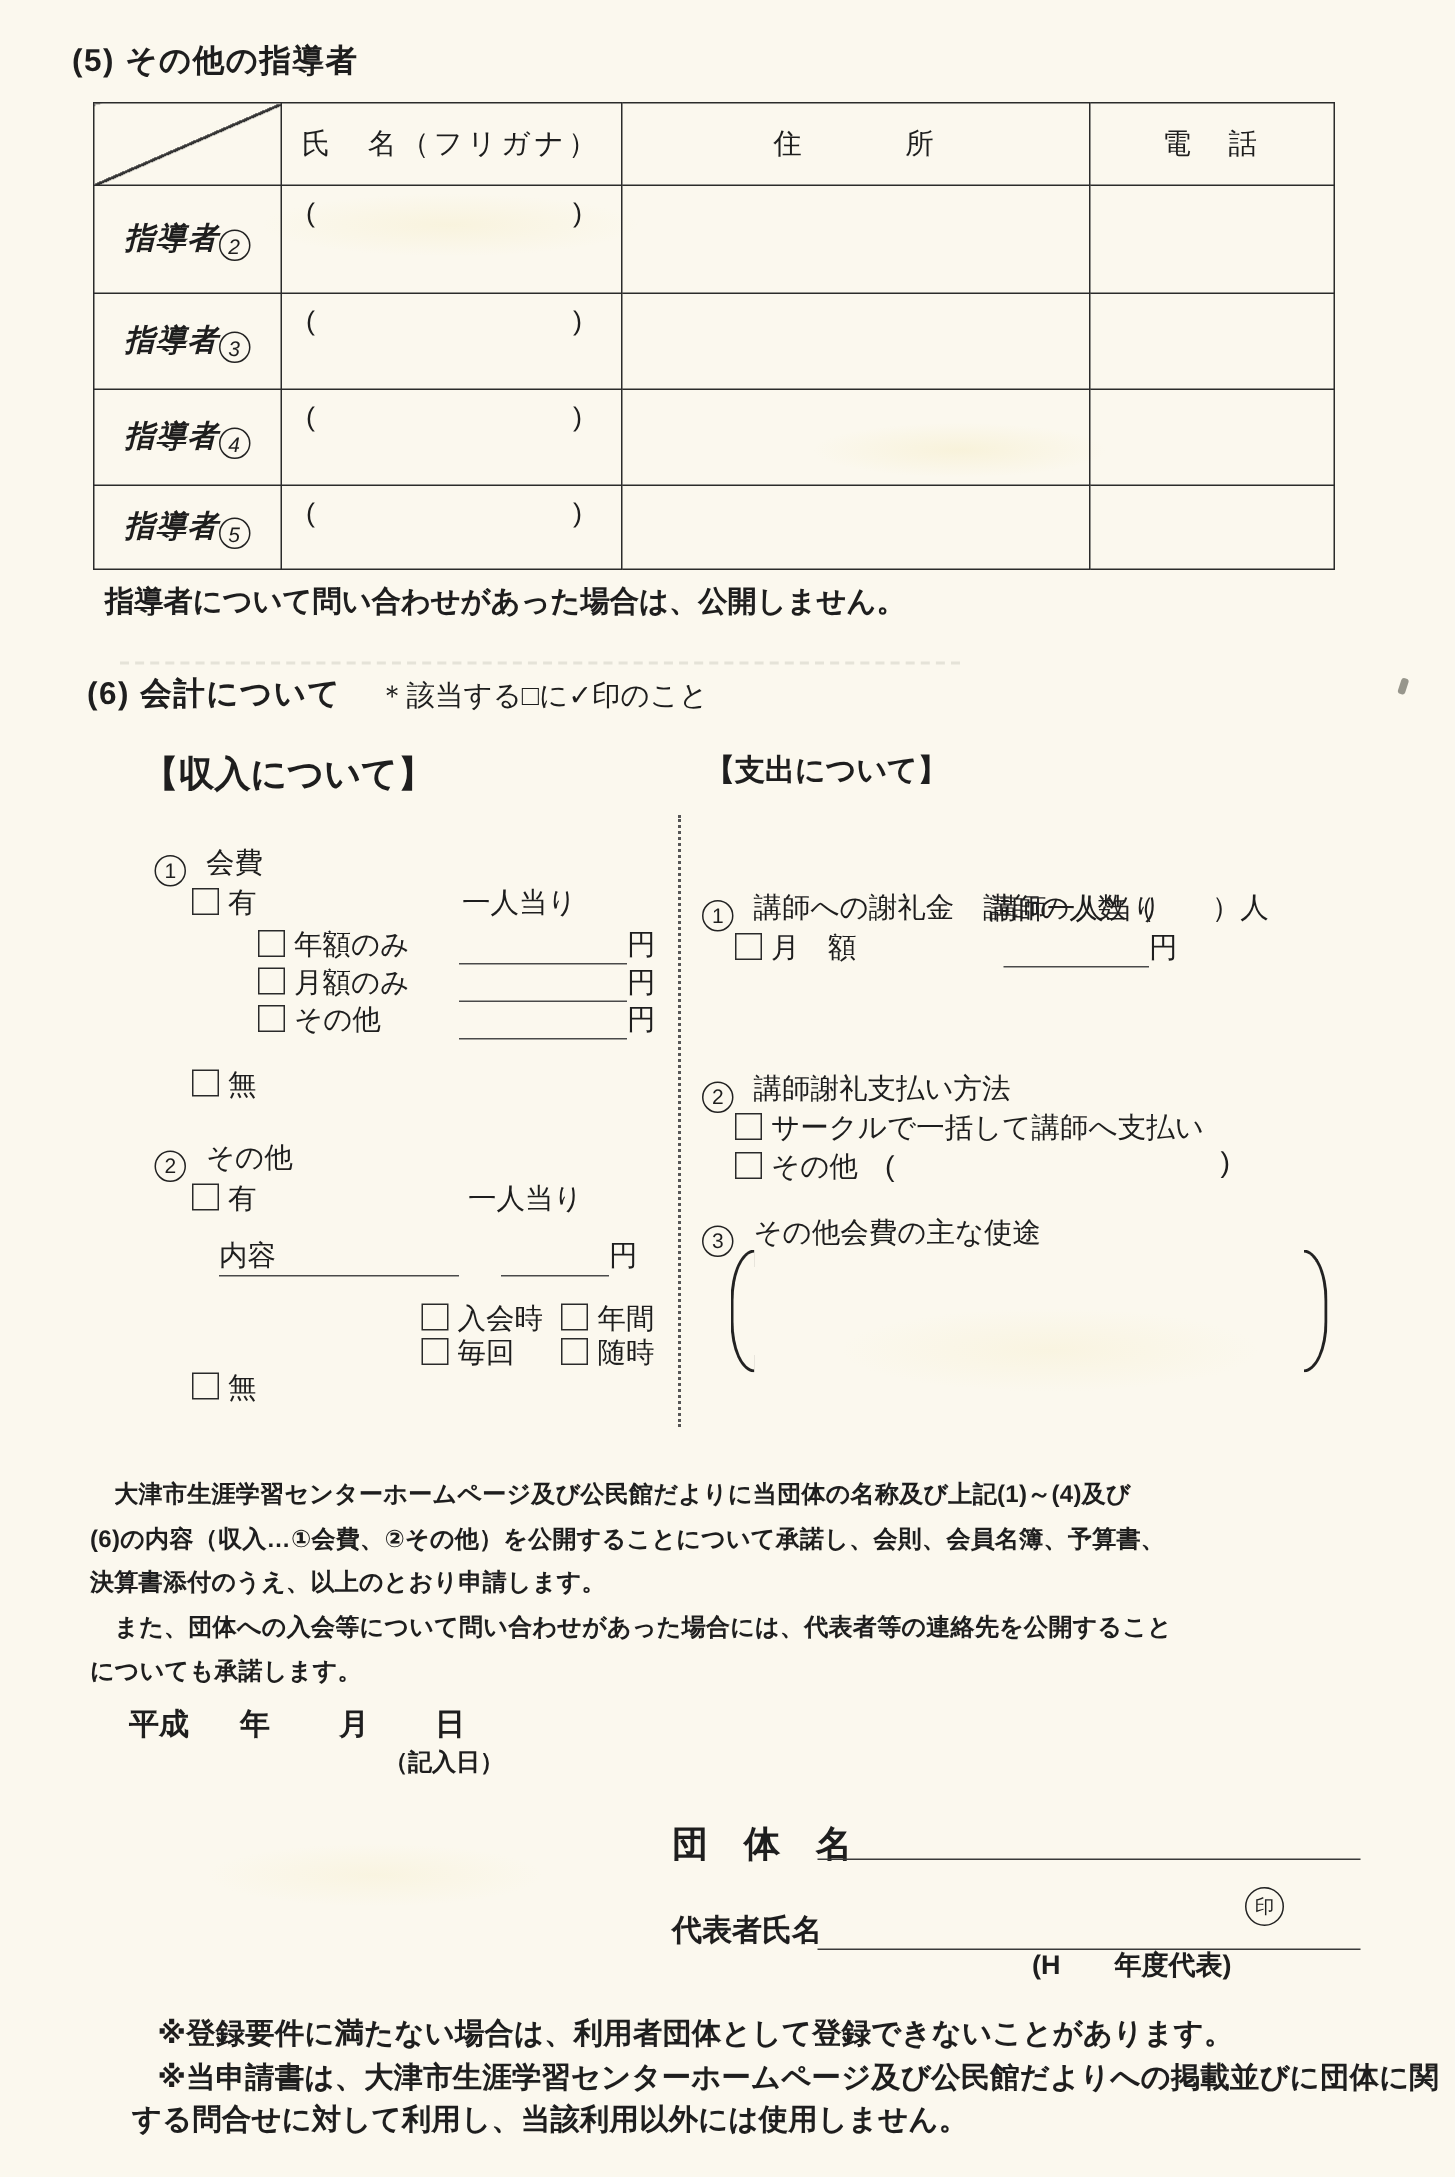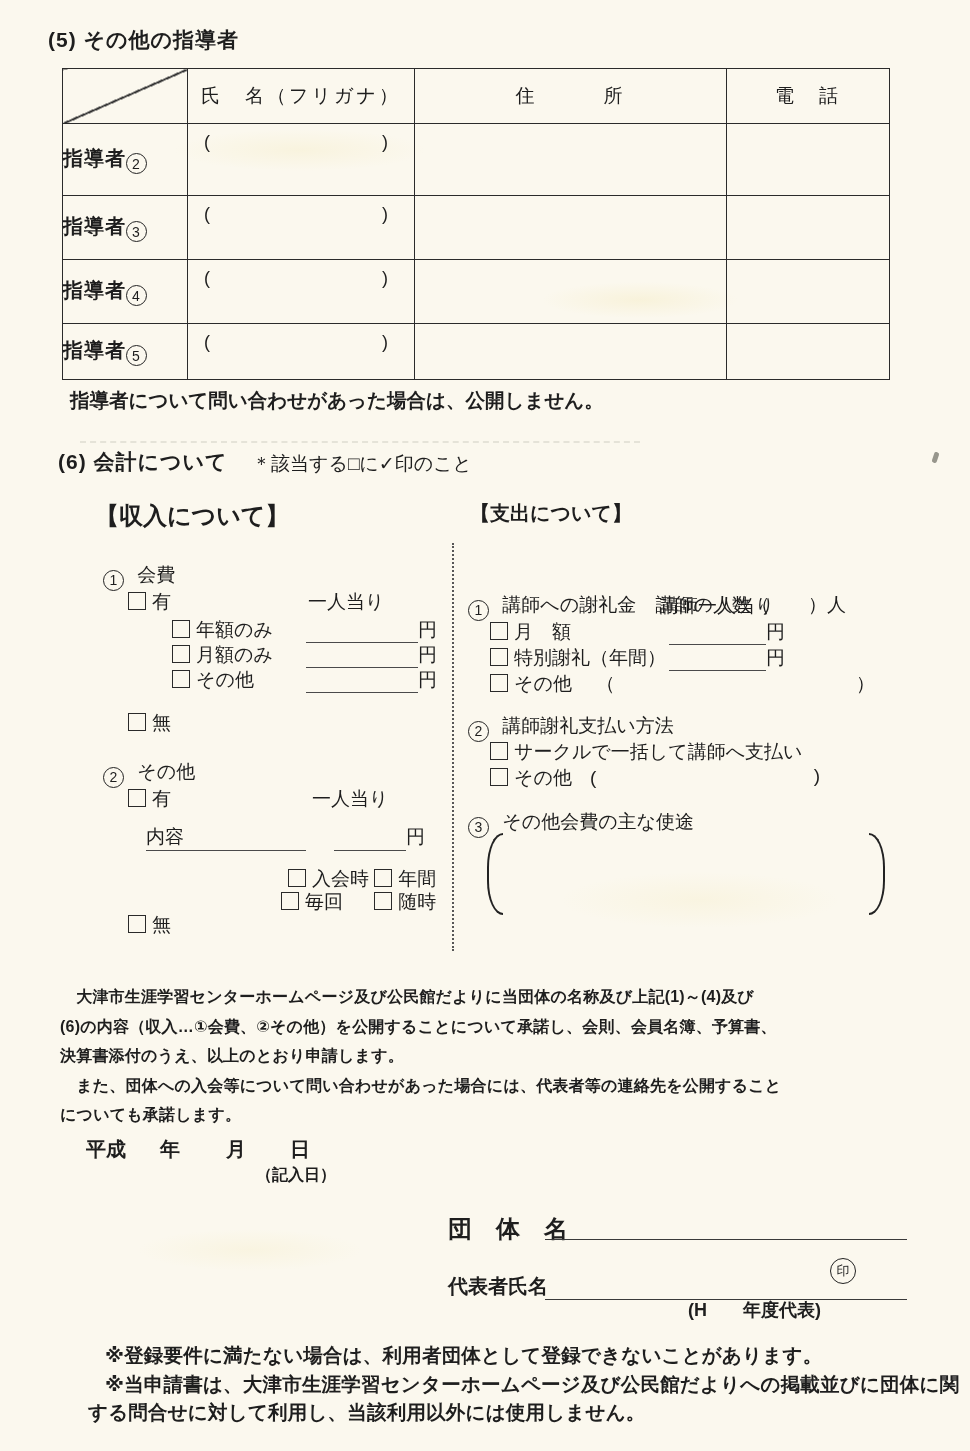--- a/index.html
+++ b/index.html
@@ -22,21 +22,21 @@
   .circ{display:inline-flex;align-items:center;justify-content:center;width:21px;height:21px;border:1.6px solid #222;border-radius:50%;font-size:14px;line-height:1;vertical-align:-4px;box-sizing:border-box;font-weight:normal;}
   .lab{display:inline-block;}
 
   
   .t5{border-collapse:collapse;position:absolute;left:62px;top:68px;table-layout:fixed;padding-left:14px;}
   .t5 th,.t5 td{border:1.5px solid #2b2b2b;padding:0;box-sizing:border-box;background:transparent;}
   .t5 thead th{height:55px;font-size:19px;font-weight:normal;letter-spacing:3px;text-align:center;}
   .t5 .diag{
     background-image:linear-gradient(to bottom right,transparent calc(50% - 1px),#333 calc(50% - 1px),#333 calc(50% + 1px),transparent calc(50% + 1px));
   }
-  .t5 .rowlab{font-size:20px;font-weight:bold;letter-spacing:1px;text-align:left;}
+  .t5 .rowlab{font-size:20px;font-weight:bold;letter-spacing:1px;text-align:center;font-style:italic;}
   .t5 .namecell{position:relative;vertical-align:top;}
   .po{position:absolute;left:16px;top:8px;font-size:18px;}
   .pc{position:absolute;right:26px;top:8px;font-size:18px;}
   .r1{height:72px;} .r2{height:64px;} .r3{height:64px;} .r4{height:56px;margin-left:30px;}
 
   .divider{border-left:2px dotted #565656;}
 
   .paren{width:16px;height:82px;box-sizing:border-box;position:absolute;top:0;}
   .paren-l{left:0;border:2.4px solid #222;border-right:none;border-radius:16px 0 0 16px / 34px 0 0 34px;}
   .paren-r{right:0;border:2.4px solid #222;border-left:none;border-radius:0 16px 16px 0 / 0 34px 34px 0;}
@@ -153,21 +153,21 @@
   </div>
   <div class="abs row" style="left:128px;top:786px;">
     <span class="cb"></span><span>有</span>
   </div>
   <div class="abs row" style="left:312px;top:786px;">一人当り</div>
 
   <div class="abs row" style="left:146px;top:824px;">
     <span style="border-bottom:1.6px solid #4a4a4a;padding-right:122px;display:inline-block;"><span>内容</span></span><span style="display:inline-block;width:28px;"></span><span class="fill" style="width:72px;"></span><span>円</span>
   </div>
 
-  <div class="abs row" style="left:281px;top:866px;text-align:right;">
+  <div class="abs row" style="left:281px;top:866px;">
     <span class="lab" style="width:88px;"><span class="cb"></span><span>入会時</span></span>
     <span class="lab"><span class="cb"></span><span>年間</span></span>
   </div>
   <div class="abs row" style="left:281px;top:889px;">
     <span class="lab" style="width:88px;"><span class="cb"></span><span>毎回</span></span>
     <span class="lab"><span class="cb"></span><span>随時</span></span>
   </div>
 
   <div class="abs row" style="left:128px;top:912px;">
     <span class="cb"></span><span>無</span>
@@ -175,26 +175,20 @@
 
   <div class="abs row" style="left:468px;top:592px;">
     <span class="circ">1</span>
     <span class="lab" style="margin-left:8px;">講師への謝礼金</span>
     <span class="lab" style="margin-left:14px;">講師の人数（　　）人</span>
   </div>
   <div class="abs row" style="left:660px;top:593px;">講師一人当り</div>
 
   <div class="abs row" style="left:490px;top:619px;">
     <span class="cb"></span><span class="lab" style="width:155px;">月　額</span><span class="fill" style="width:97px;"></span><span>円</span>
-  </div>
-  <div class="abs row" style="left:490px;top:645px;">
-    <span class="cb"></span><span class="lab" style="width:155px;">特別謝礼（年間）</span><span class="fill" style="width:97px;"></span><span>円</span>
-  </div>
-  <div class="abs row" style="left:490px;top:671px;width:385px;">
-    <span class="cb"></span><span class="lab" style="width:82px;">その他</span><span>（</span><span class="abs" style="right:0;top:0;">）</span>
   </div>
 
   <div class="abs row" style="left:468px;top:713px;">
     <span class="circ">2</span>
     <span class="lab" style="margin-left:8px;">講師謝礼支払い方法</span>
   </div>
   <div class="abs row" style="left:490px;top:739px;">
     <span class="cb"></span><span>サークルで一括して講師へ支払い</span>
   </div>
   <div class="abs row" style="left:490px;top:765px;width:330px;">

